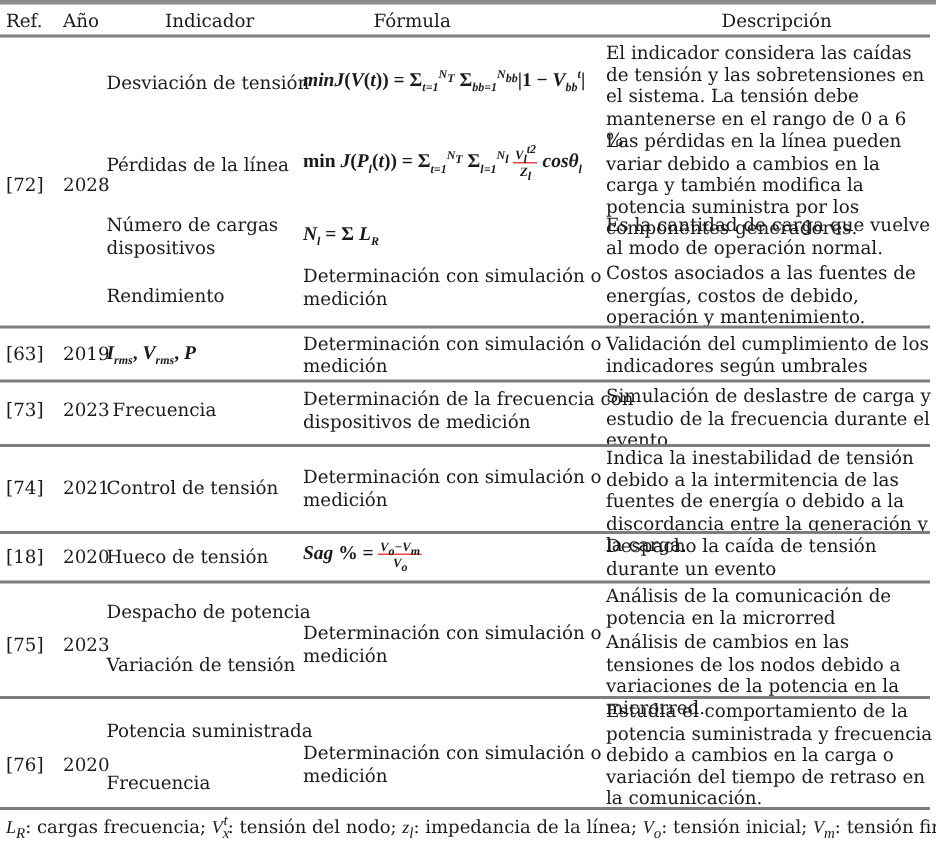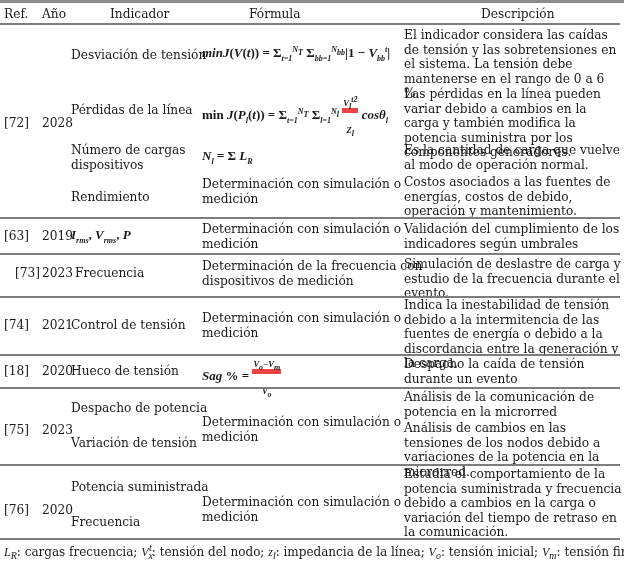--- a/index.html
+++ b/index.html
@@ -9,22 +9,22 @@
       color: #1a1a1a;
     }
     .top-rule { position: absolute; left: 0; top: 0; width: 624px; height: 3px; background: #8c8c8c; }
     .cell { position: absolute; font-size: 12.2px; line-height: 14.6px; white-space: nowrap; }
     .hdr { position: absolute; top: 7px; font-size: 12.2px; line-height: 14.6px; }
     .hrule { position: absolute; left: 0; width: 620px; height: 2px; background: #7e7e7e; }
     .math { font-family: "Liberation Serif", "DejaVu Serif", serif; font-style: italic; font-size: 13px; font-weight: bold; }
     .math .up { font-style: normal; }
     .math sub, .math sup { font-size: 8px; line-height: 0; }
     .frac { display: inline-block; vertical-align: middle; text-align: center; font-size: 8.5px; line-height: 10px; }
-    .frac .num { display: block; border-bottom: 5px solid #ef4444; padding: 0 1px; text-align: right; }
-    .frac .den { display: block; margin-top: 12px; }
+    .frac .num { display: block; border-bottom: 1px solid #ef4444; padding: 0 1px; text-align: right; }
+    .frac .den { display: block; }
     .desc { position: absolute; left: 404px; width: 218px; font-size: 12.2px; line-height: 14.6px; white-space: normal; }
     .foot { position: absolute; left: 4px; top: 541px; font-size: 12px; line-height: 14px; white-space: nowrap; }
     .foot i { font-family: "Liberation Serif", serif; }
   </style>
 </head>
 <body>
 
 <div>
   <div class="top-rule"></div>
 
@@ -71,21 +71,21 @@
     <span class="cell" style="left:4px;top:229px">[63]</span>
     <span class="cell" style="left:42px;top:229px">2019</span>
     <span class="cell math" style="left:71px;top:228px">I<sub>rms</sub><span class="up">, </span>V<sub>rms</sub><span class="up">, </span>P</span>
     <span class="cell" style="left:202px;top:222px">Determinación con simulación o</span>
     <span class="cell" style="left:202px;top:237px">medición</span>
     <div class="desc" style="top:222px">Validación del cumplimiento de los indicadores según umbrales</div>
   </div>
   <div class="hrule" style="top:253px"></div>
 
   <div>
-    <span class="cell" style="left:15px;top:266px">[73]</span>
+    <span class="cell" style="left:4px;top:266px">[73]</span>
     <span class="cell" style="left:42px;top:266px">2023</span>
     <span class="cell" style="left:75px;top:266px">Frecuencia</span>
     <span class="cell" style="left:202px;top:259px">Determinación de la frecuencia con</span>
     <span class="cell" style="left:202px;top:274px">dispositivos de medición</span>
     <div class="desc" style="top:257px">Simulación de deslastre de carga y estudio de la frecuencia durante el evento.</div>
   </div>
   <div class="hrule" style="top:296px"></div>
 
   <div>
     <span class="cell" style="left:4px;top:318px">[74]</span>

